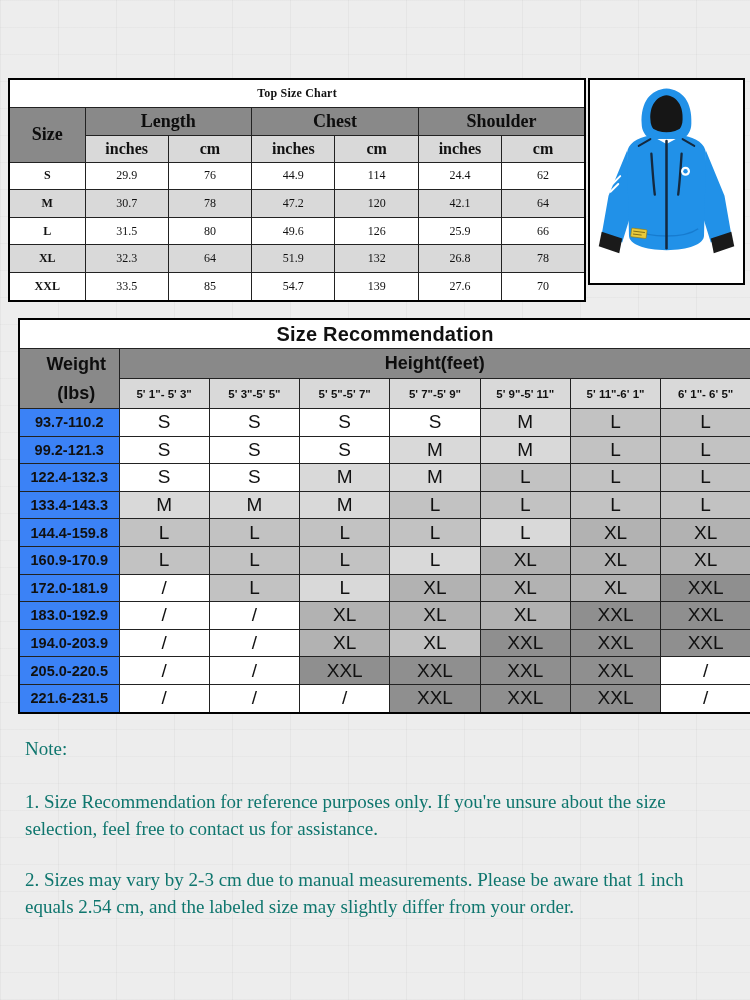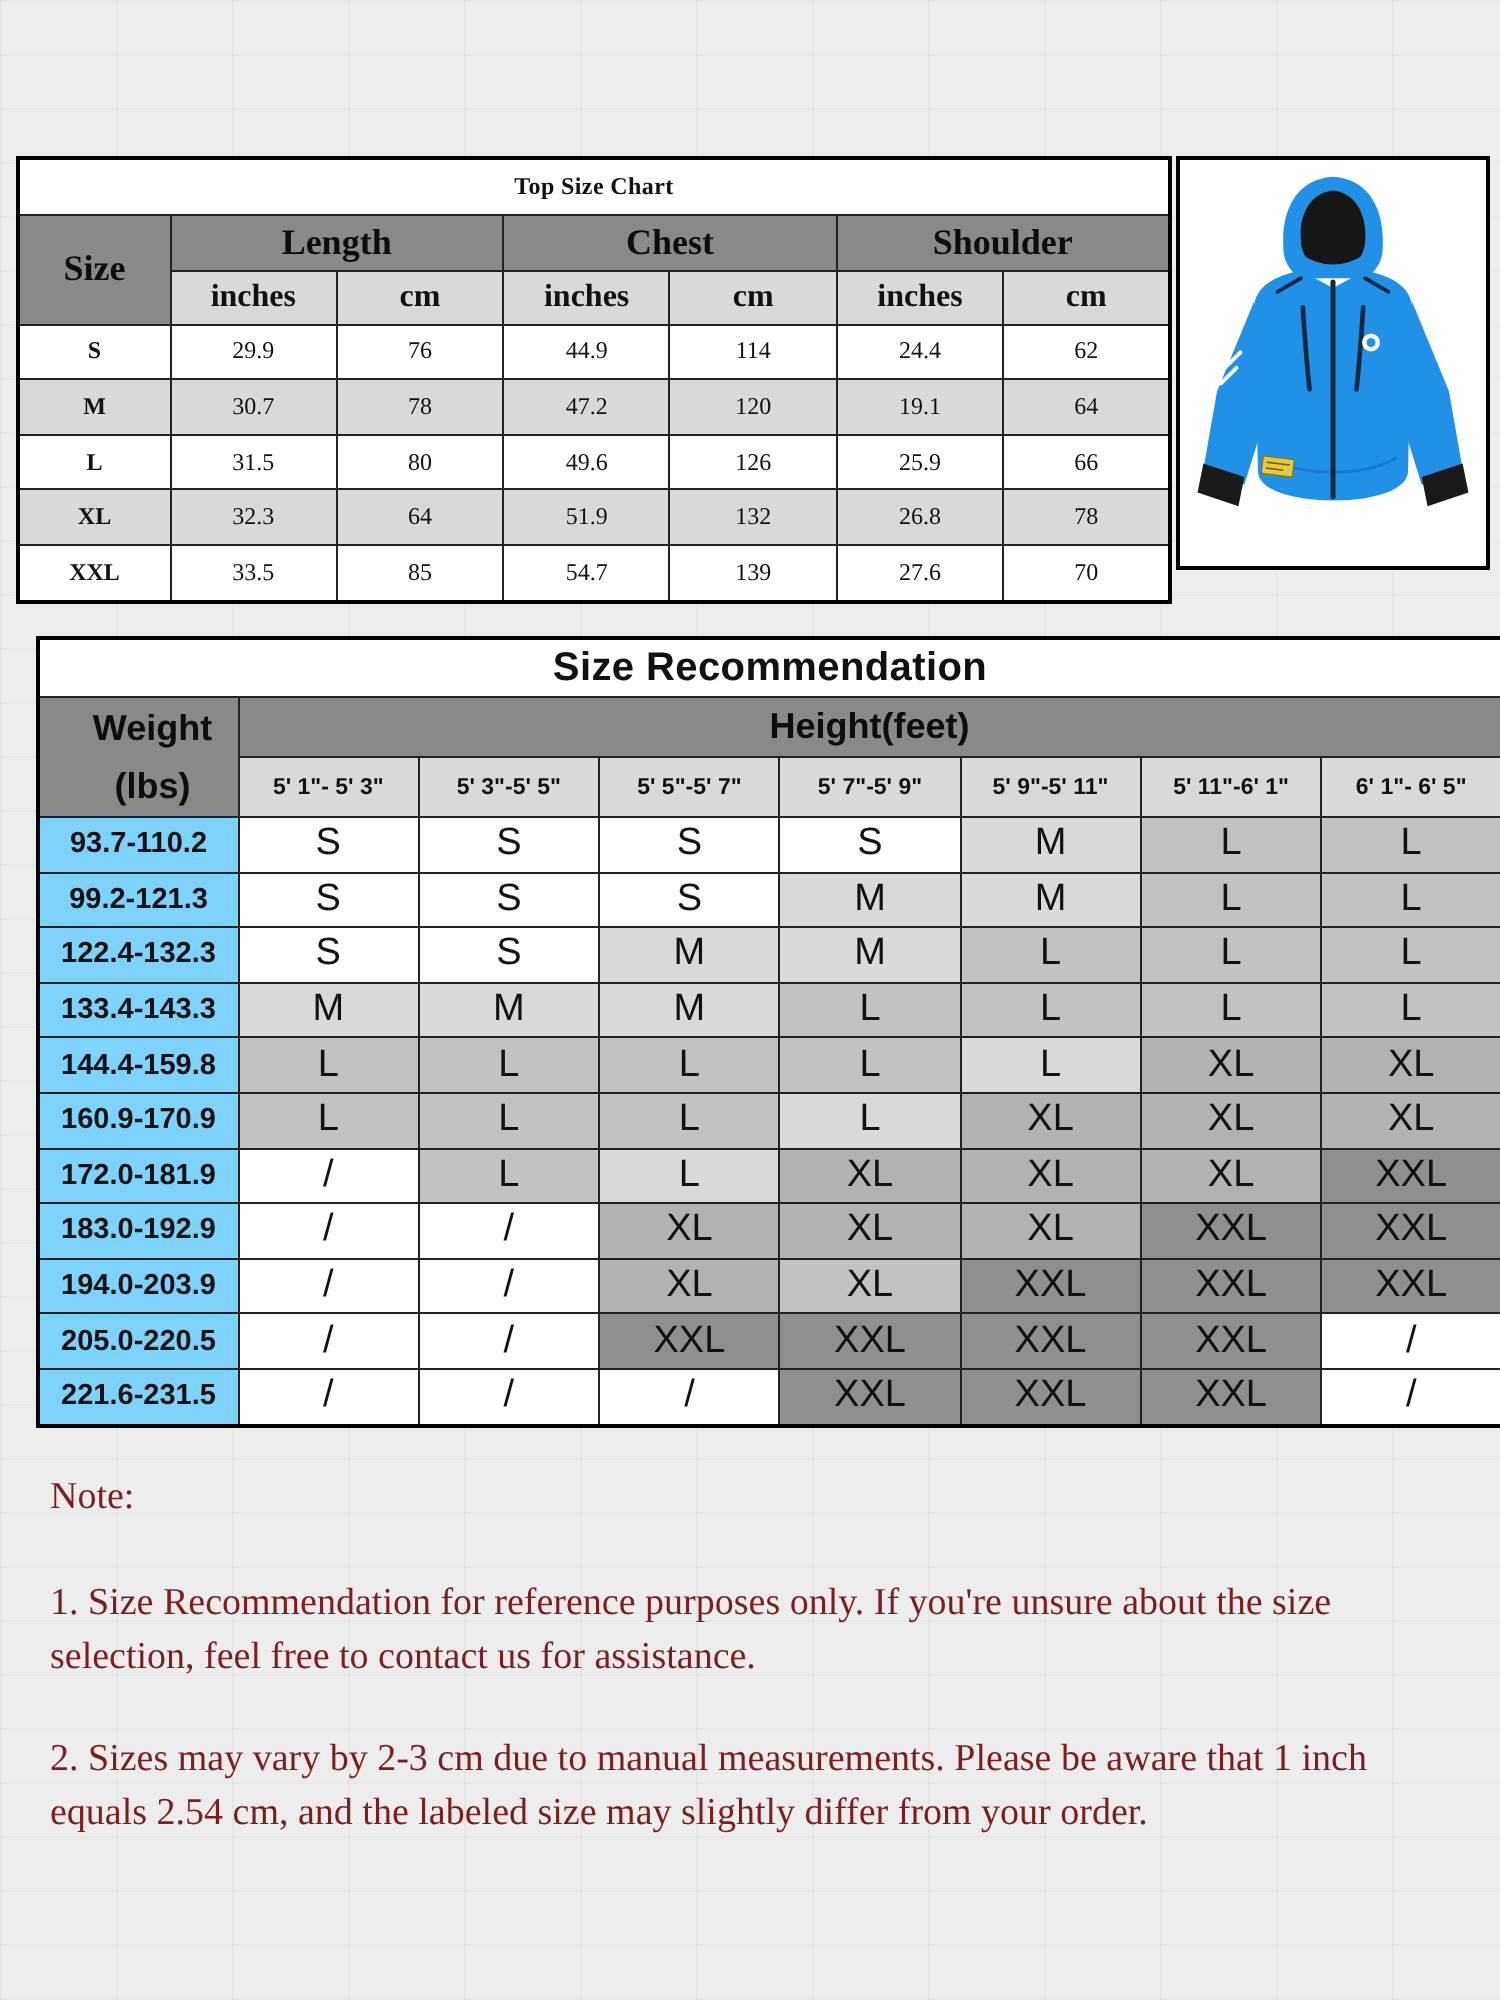--- a/index.html
+++ b/index.html
@@ -25,35 +25,35 @@
   #topChart tbody td{height:26.6px;font-family:"Liberation Serif",serif;font-size:12px;}
   #topChart tbody td.size-col{font-weight:bold;}
   #topChart tbody tr.shaded td{background:var(--sub-gray,#d9d9d9);}
 
   #recChart{left:18px;top:318px;width:734px;border:2px solid #000;}
   #recChart .chart-title{height:28px;}
   #recChart .head-cell{font-size:18px;height:29px;}
   .weight-head div{height:29px;line-height:29px;font-size:18px;font-weight:bold;margin-left:14px;}
   #recChart .sub-cell{background:var(--sub-gray,#d9d9d9);font-weight:bold;font-size:11.5px;height:29px;}
   #recChart tbody td{height:26.6px;}
-  #recChart tbody td.weight-cell{font-weight:bold;font-size:14.5px;background:#7dd3fc;}
+  #recChart tbody td.weight-cell{font-weight:bold;font-size:14.5px;background:#3b82f6;}
   #recChart tbody td.rec-cell{font-size:19px;font-family:"Liberation Sans",sans-serif;}
   .s0{background:#ffffff;}
   .s1{background:var(--shade-1,#d9d9d9);}
   .s2{background:var(--shade-2,#c2c2c2);}
   .s3{background:var(--shade-3,#b2b2b2);}
   .s4{background:var(--shade-4,#8f8f8f);}
 
   .product-box{
     position:absolute;left:588px;top:78px;width:157px;height:207px;
     background:#fff;border:2px solid #000;box-sizing:border-box;
   }
   .product-box svg{display:block;width:100%;height:100%;}
 
-  .notes{position:absolute;left:25px;top:735px;width:716px;color:#7f1d1d;
+  .notes{position:absolute;left:25px;top:735px;width:716px;color:#0f766e;
     font-family:"Liberation Serif",serif;font-size:19px;line-height:27px;}
   .notes p{margin:0;}
   .note-label{margin-bottom:26px !important;}
   .note-p1{max-width:716px;margin-bottom:24px !important;}
   .note-p2{max-width:672px;}
 </style>
 </head>
 <body>
 
 <div class="gridlines"></div>
@@ -96,21 +96,21 @@
         <td>114</td>
         <td>24.4</td>
         <td>62</td>
       </tr>
       <tr class="shaded">
         <td class="size-col">M</td>
         <td>30.7</td>
         <td>78</td>
         <td>47.2</td>
         <td>120</td>
-        <td>19.1</td>
+        <td>42.1</td>
         <td>64</td>
       </tr>
       <tr>
         <td class="size-col">L</td>
         <td>31.5</td>
         <td>80</td>
         <td>49.6</td>
         <td>126</td>
         <td>25.9</td>
         <td>66</td>

